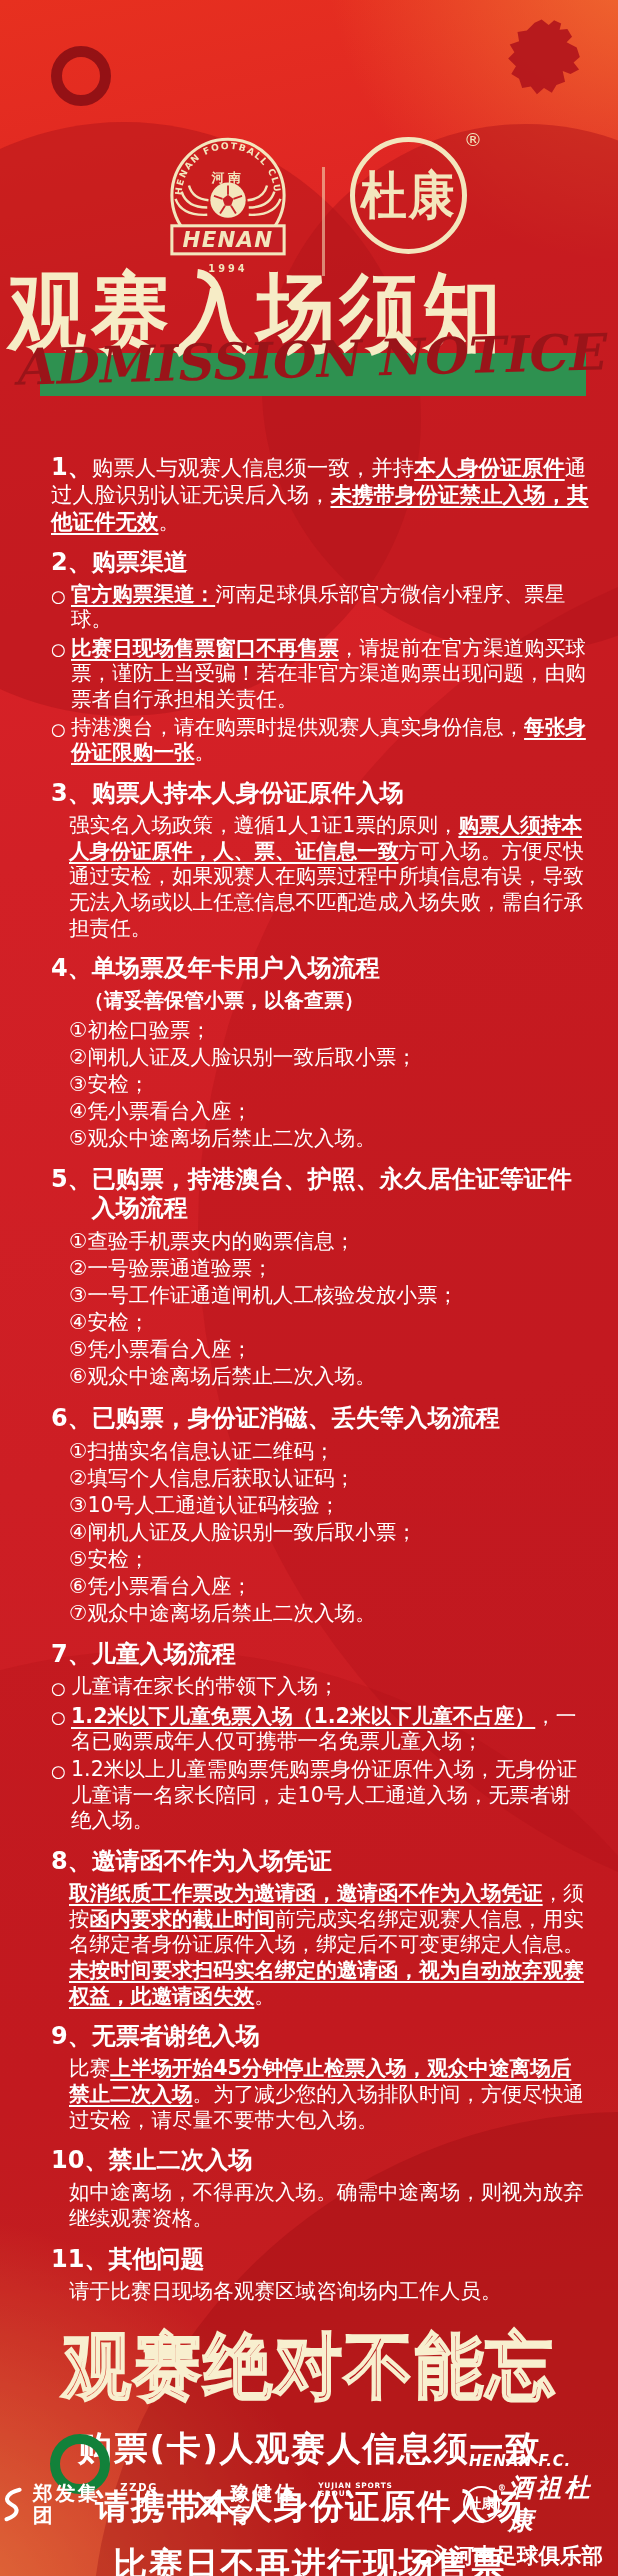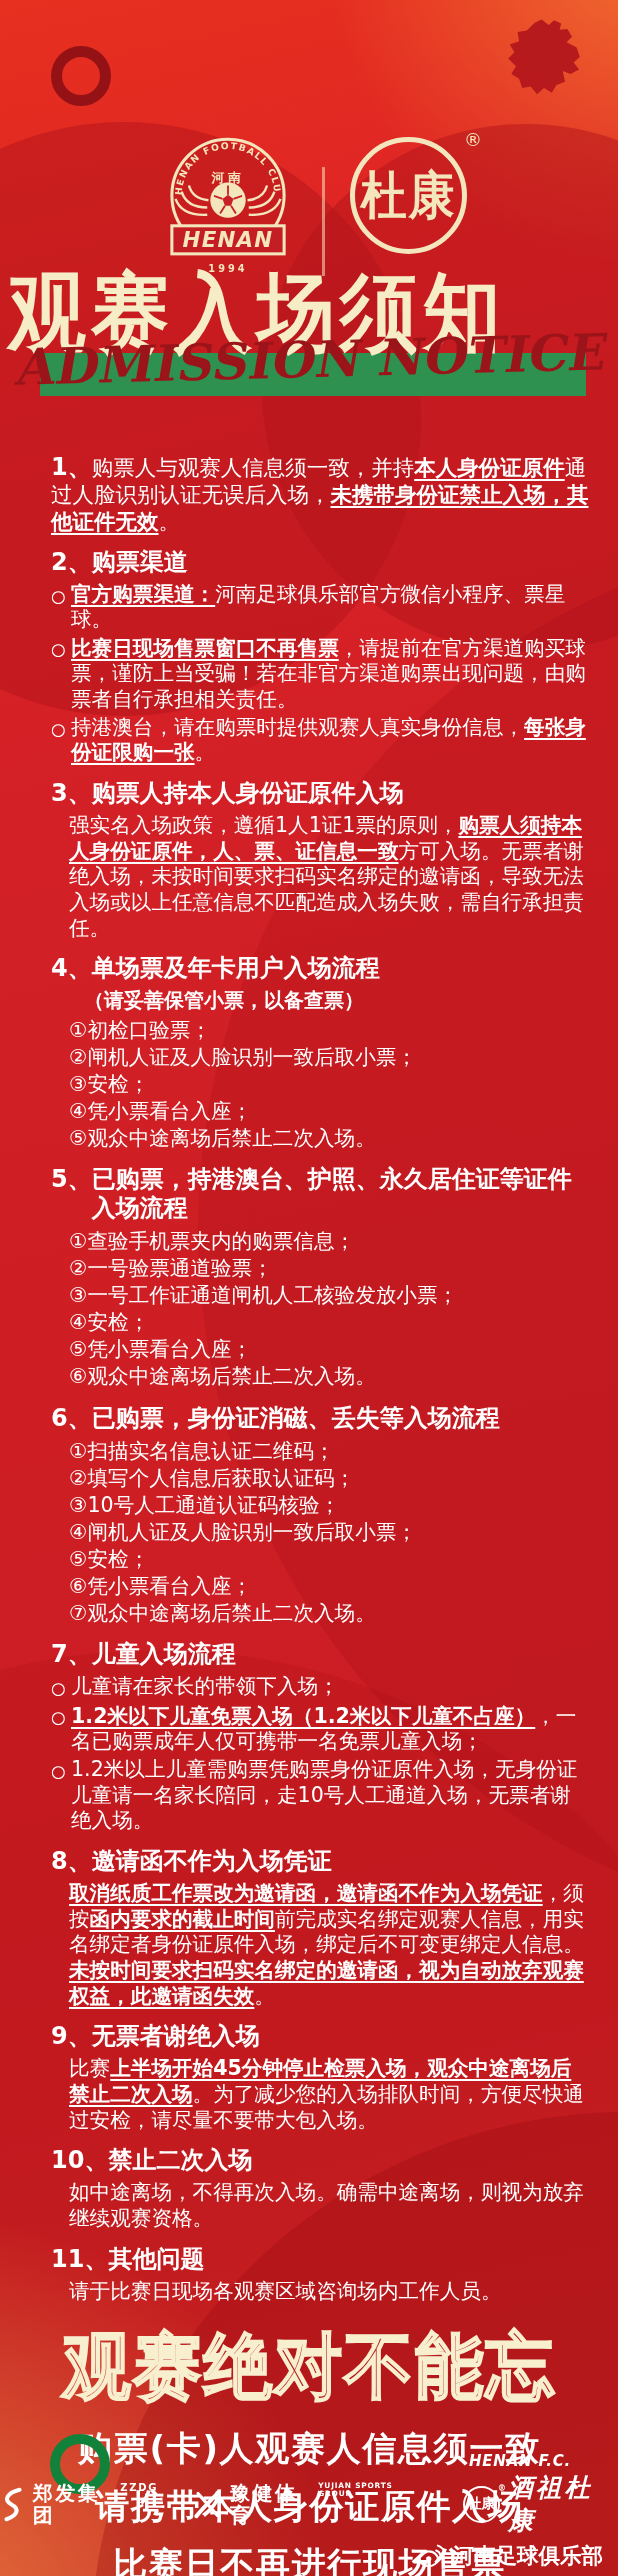--- a/index.html
+++ b/index.html
@@ -162,21 +162,21 @@
           <div class="bullet">
             <span class="mark">○</span>
             <span><span>持港澳台，请在购票时提供观赛人真实身份信息，</span><span class="hl">每张身份证限购一张</span><span>。</span></span>
           </div>
         </div>
         <div class="section">
           <div class="sec-heading">
             <span class="num">3、</span>
             <span>购票人持本人身份证原件入场</span>
           </div>
-          <div class="para"><span>强实名入场政策，遵循1人1证1票的原则，</span><span class="hl">购票人须持本人身份证原件，人、票、证信息一致</span><span>方可入场。无票者谢绝入场，未按时间要求扫码实名绑定的邀请函，导致无法入场或以上任意信息不匹配造成入场失败，需自行承担责任。</span></div>
+          <div class="para"><span>强实名入场政策，遵循1人1证1票的原则，</span><span class="hl">购票人须持本人身份证原件，人、票、证信息一致</span><span>方可入场。方便尽快通过安检，如果观赛人在购票过程中所填信息有误，导致无法入场或以上任意信息不匹配造成入场失败，需自行承担责任。</span></div>
         </div>
         <div class="section">
           <div class="sec-heading">
             <span class="num">4、</span>
             <span>单场票及年卡用户入场流程</span>
           </div>
           <div class="sec-sub">（请妥善保管小票，以备查票）</div>
           <div class="step">①初检口验票；</div>
           <div class="step">②闸机人证及人脸识别一致后取小票；</div>
           <div class="step">③安检；</div>

